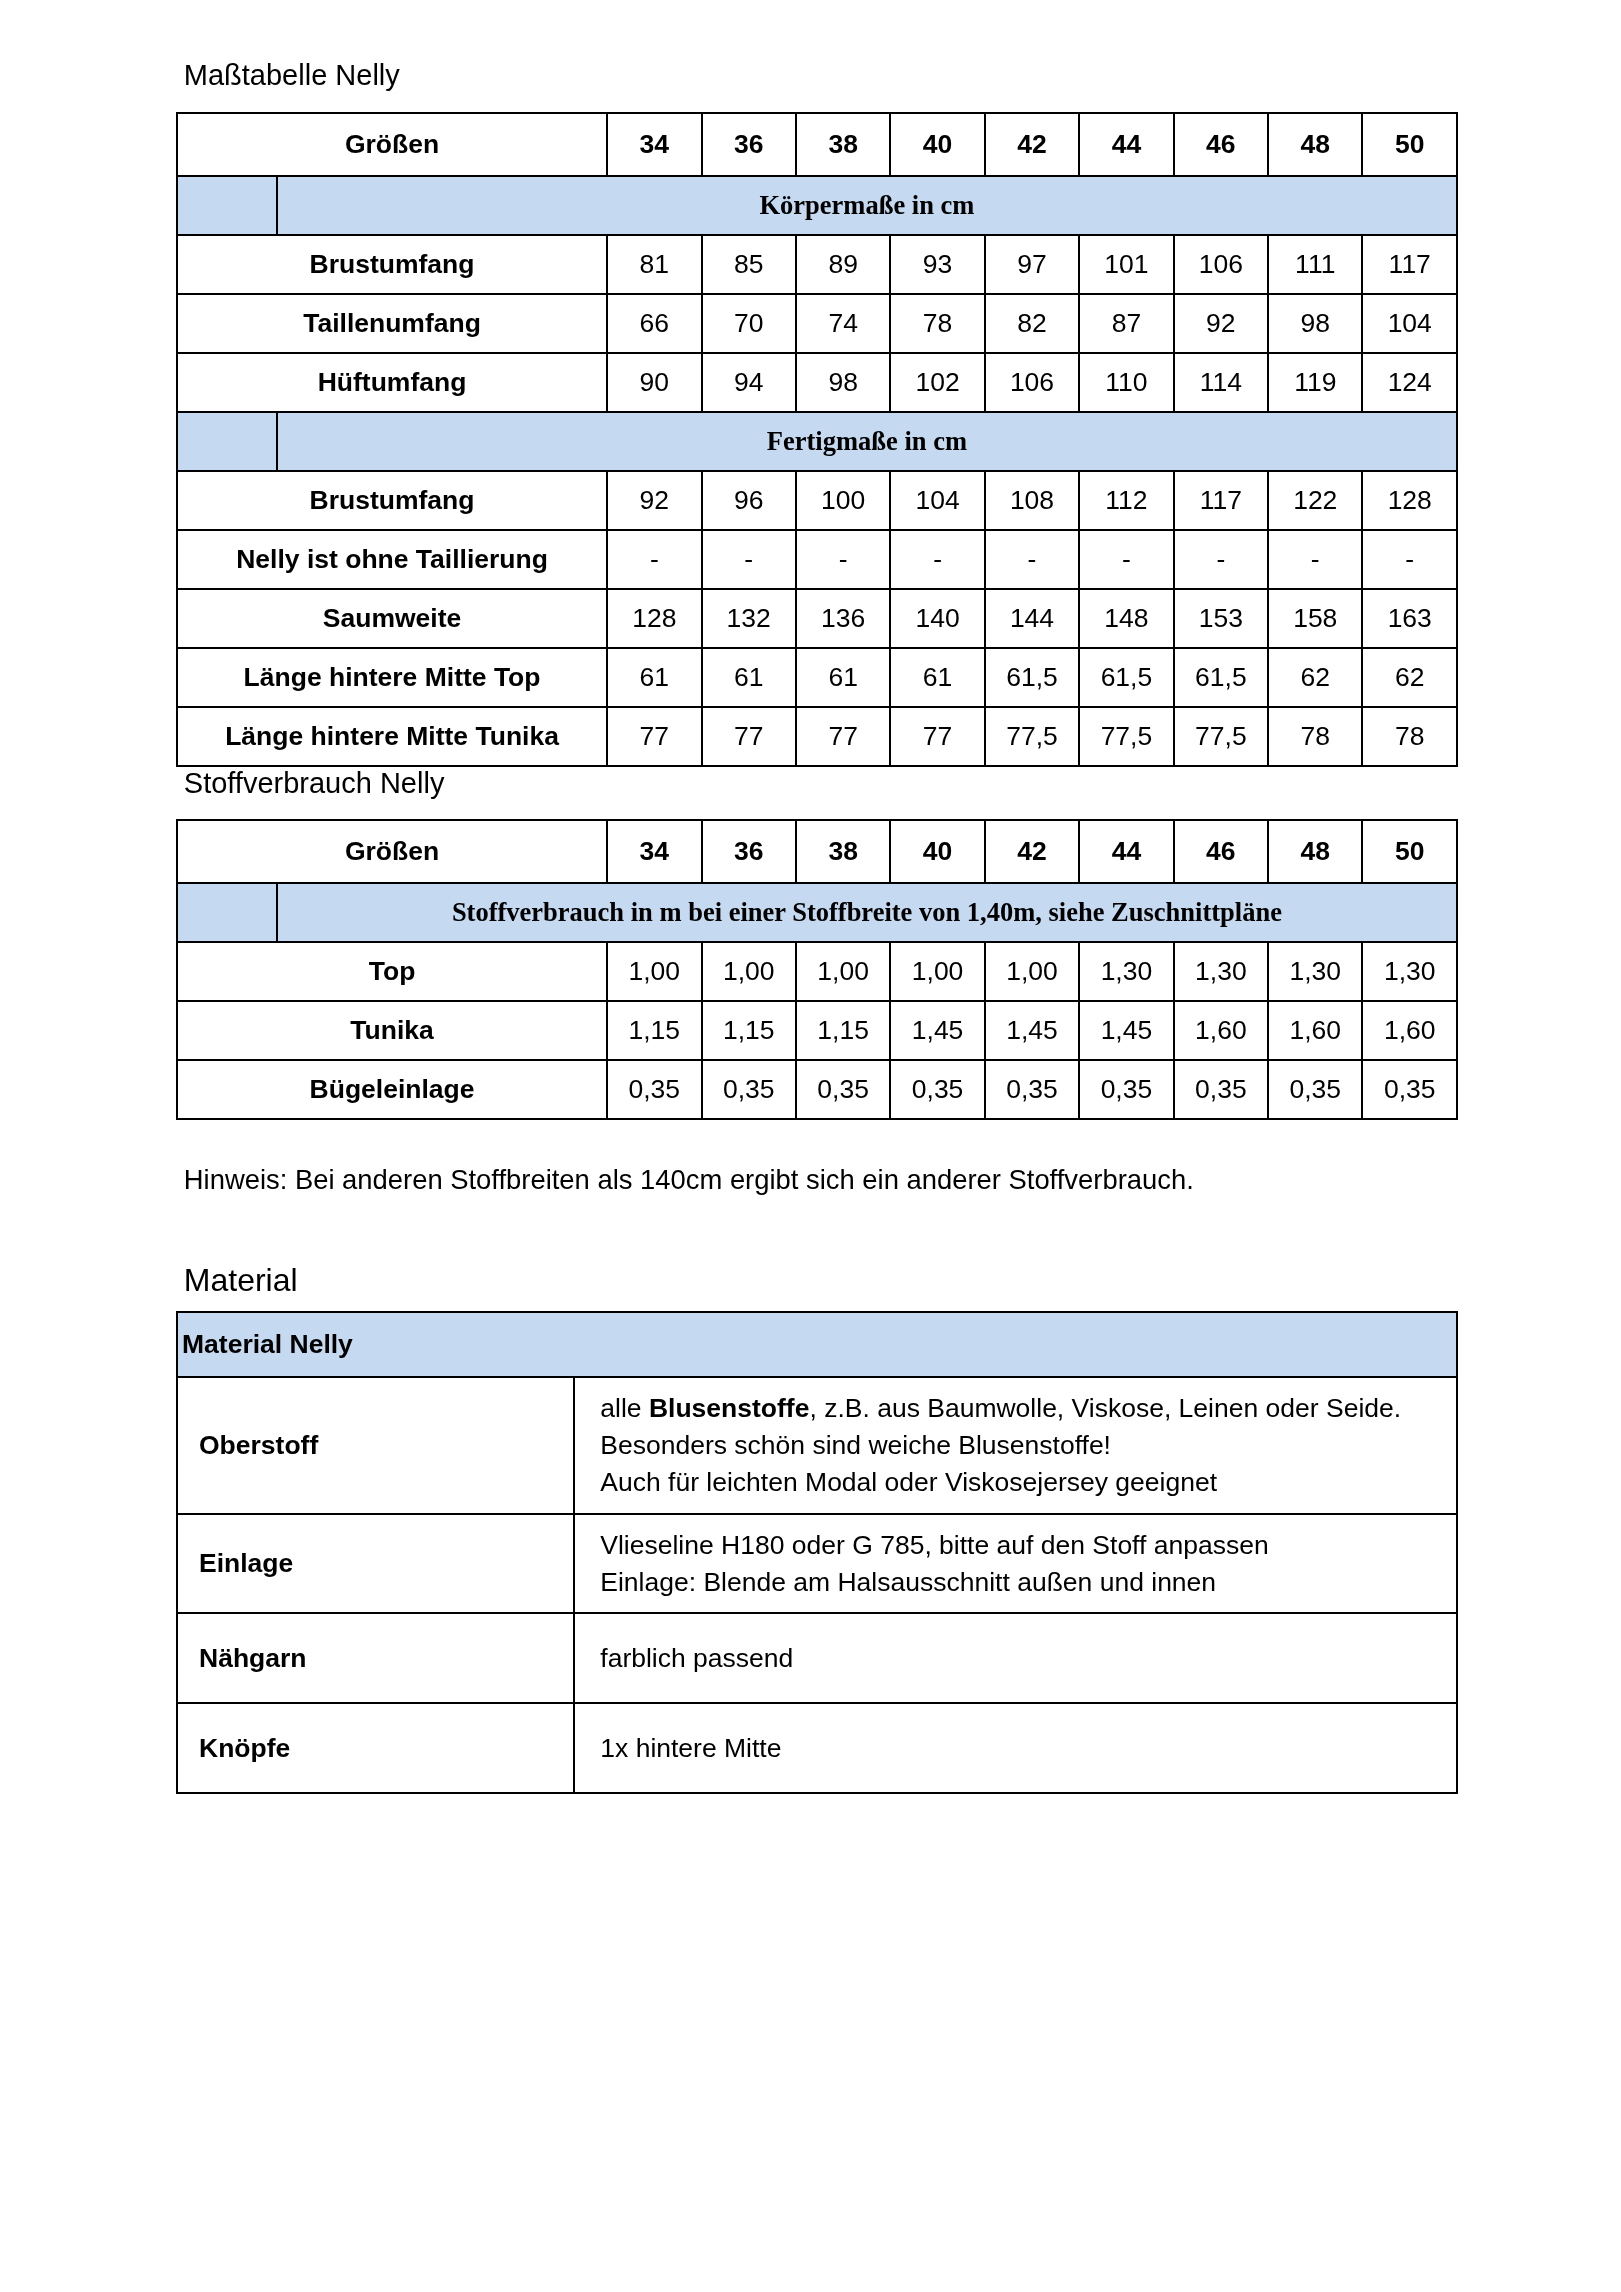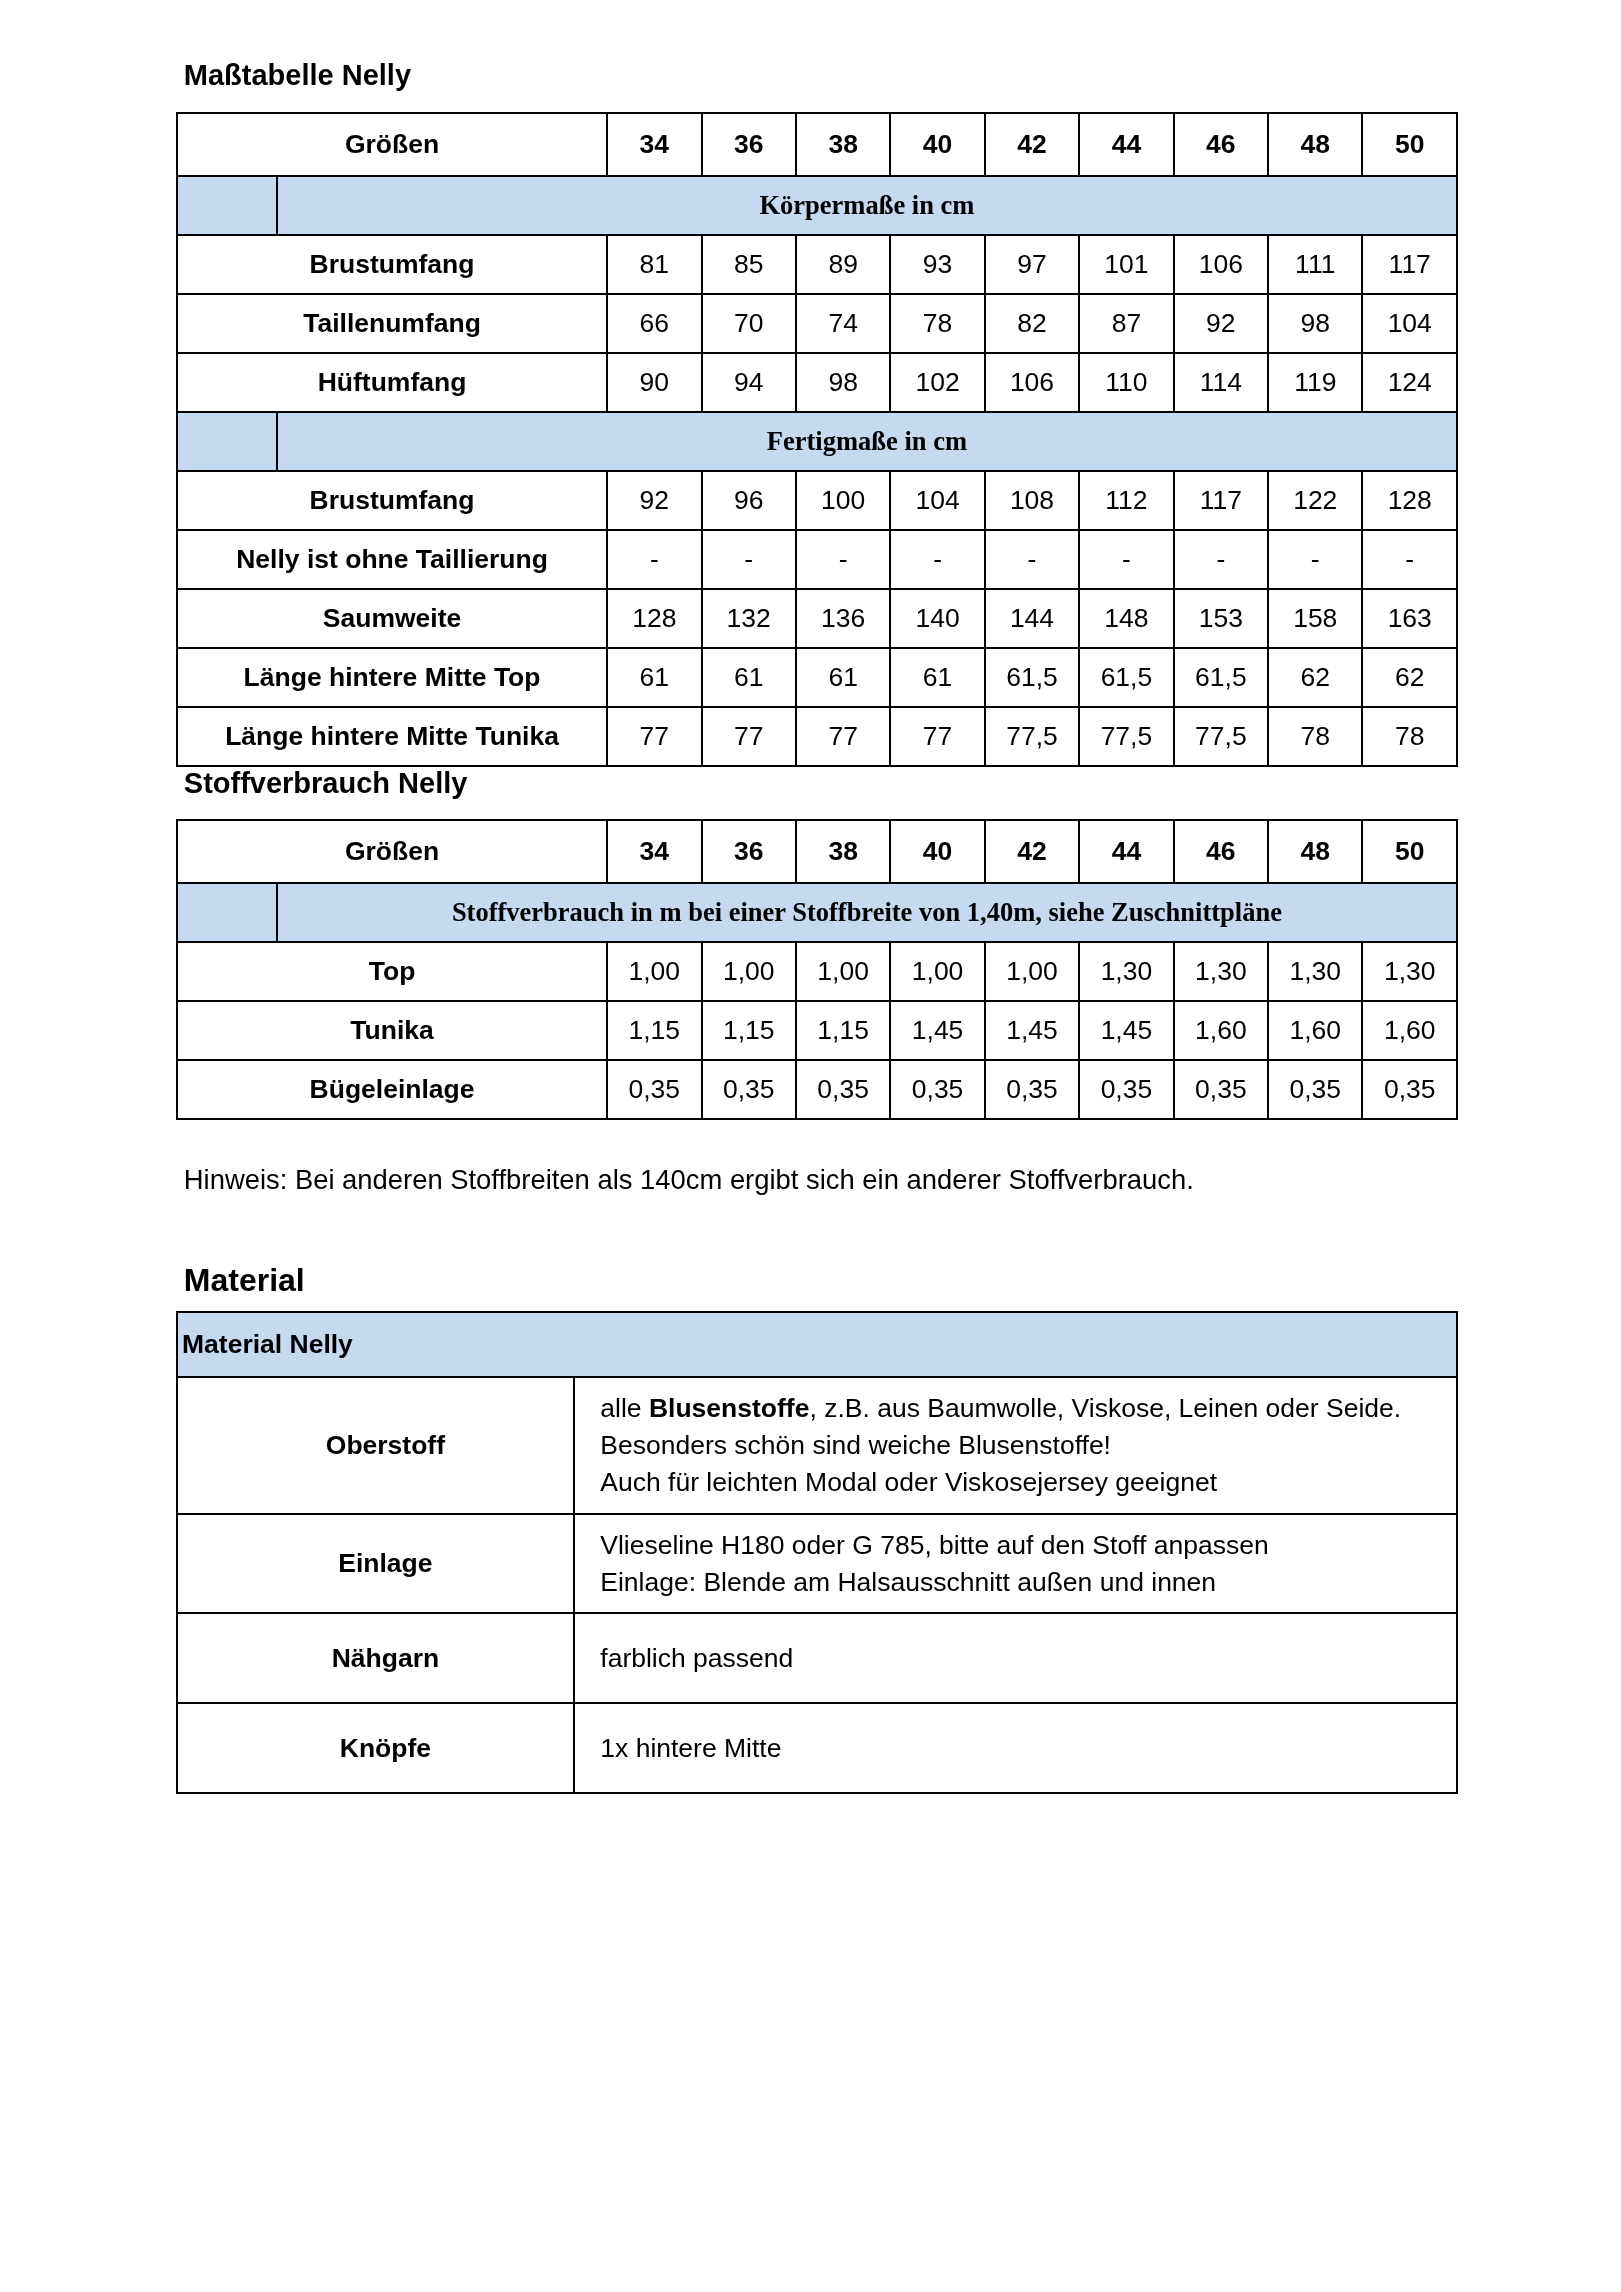--- a/index.html
+++ b/index.html
@@ -1,21 +1,21 @@
 <!DOCTYPE html>
 <html><head>
 <meta charset="utf-8">
 <style>
   html,body{margin:0;padding:0;background:#ffffff;}
   .page{
     width:1621px;height:2293px;background:#ffffff;box-sizing:border-box;
     padding:59px 163px 0 176px;position:relative;
     font-family:"Liberation Sans", sans-serif;color:#000;
   }
-  .sec-title{font-size:29px;font-weight:bold;margin:0 0 19.6px 7.8px;line-height:33px;}
+  .sec-title{font-size:29px;font-weight:normal;margin:0 0 19.6px 7.8px;line-height:33px;}
   .sec-title.t2{}
   .sec-title.t3{font-size:32px;line-height:39px;margin-top:65px;margin-bottom:11px;}
   table.grid,table.mat{
     width:100%;border-collapse:collapse;table-layout:fixed;border:2.9px solid #000;
   }
   table.grid td,table.mat td{
     border:2px solid #000;border-top-width:2.9px;border-bottom-width:2.9px;
     font-size:26.5px;vertical-align:middle;overflow:hidden;
   }
   
@@ -28,21 +28,21 @@
   .grid td.band-text{font-weight:bold;}
   .c-stub{width:7.8%;}
   .c-rest{width:25.8%;}
   .c-data{width:7.3778%;}
   
   .note{font-size:27.4px;margin:43px 0 0 7.8px;line-height:33px;}
   
   .mat tr.mat-header{height:65px;}
   .mat tr.mat-row{height:90px;}
   .mat td.mat-head{background:#C5D9F1;font-weight:bold;padding-left:4px;}
-  .mat td.mat-label{font-weight:bold;padding-left:21px;text-align:center;}
+  .mat td.mat-label{font-weight:bold;padding-left:21px;}
   .mat td.mat-value{padding:11.8px 17.6px 11.8px 25.5px;line-height:37px;}
   .c-mlabel{width:31%;}
   .b{font-weight:bold;}
 </style>
 </head>
 <body>
 
 <div class="page">
 
   <h1 class="sec-title">Maßtabelle Nelly</h1>

